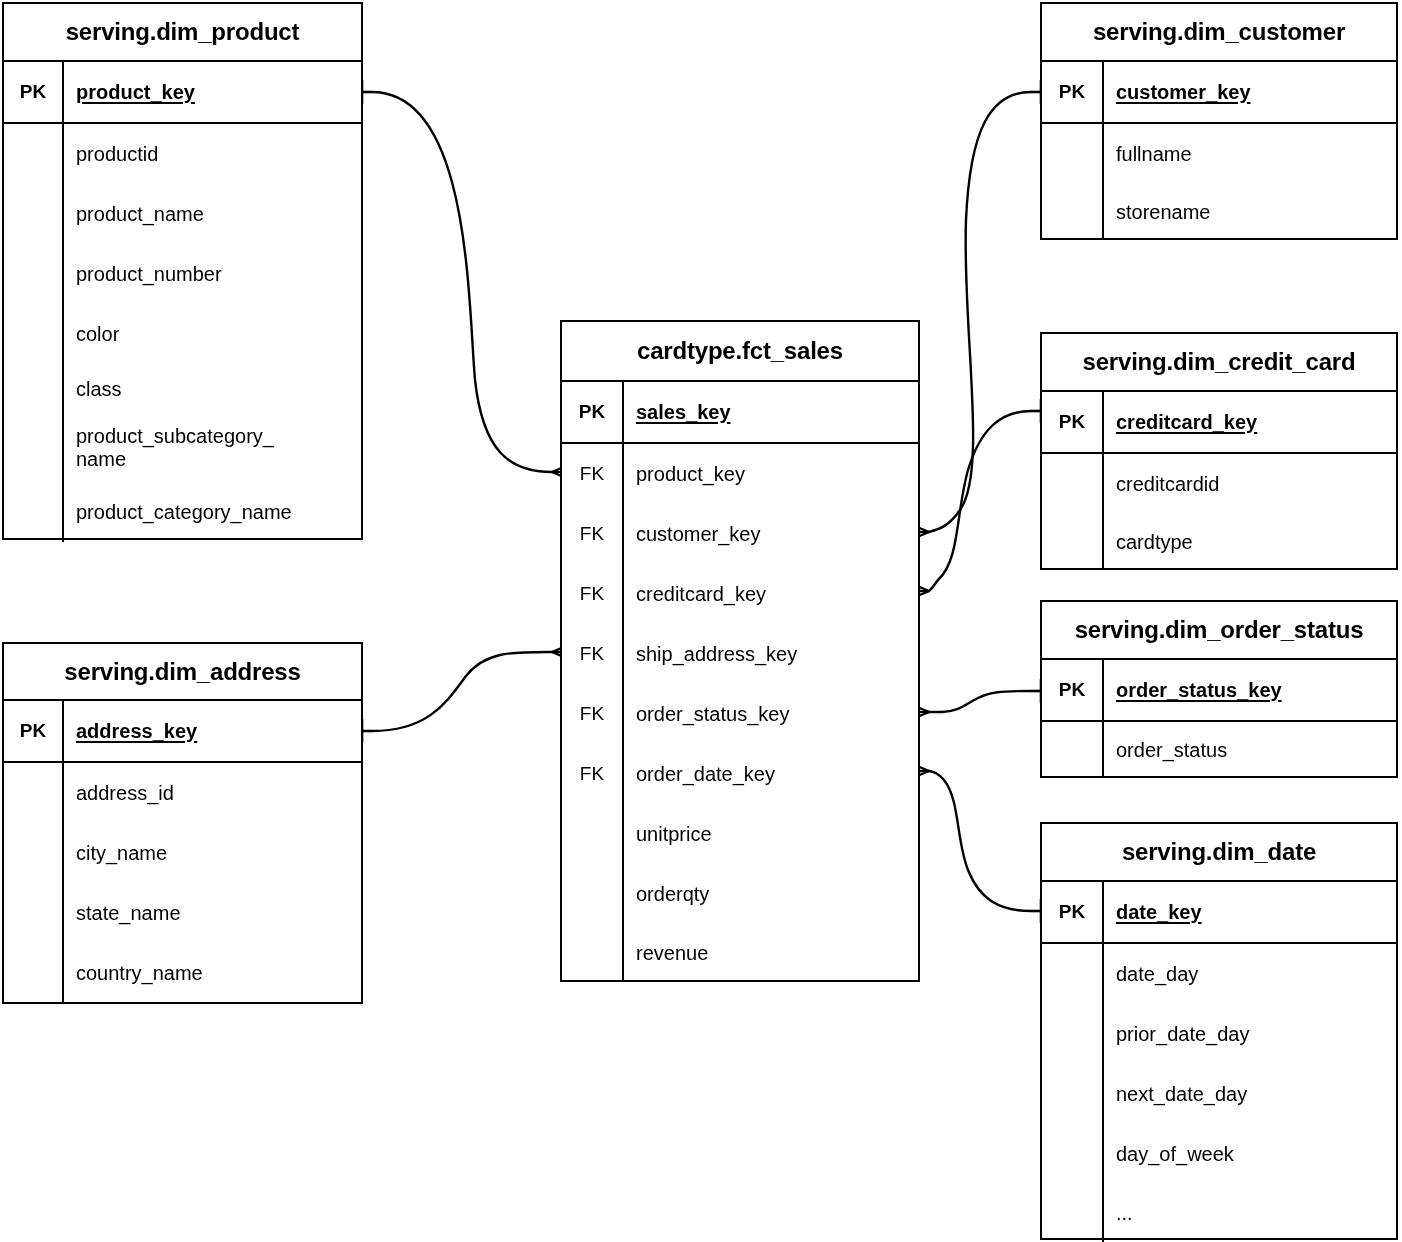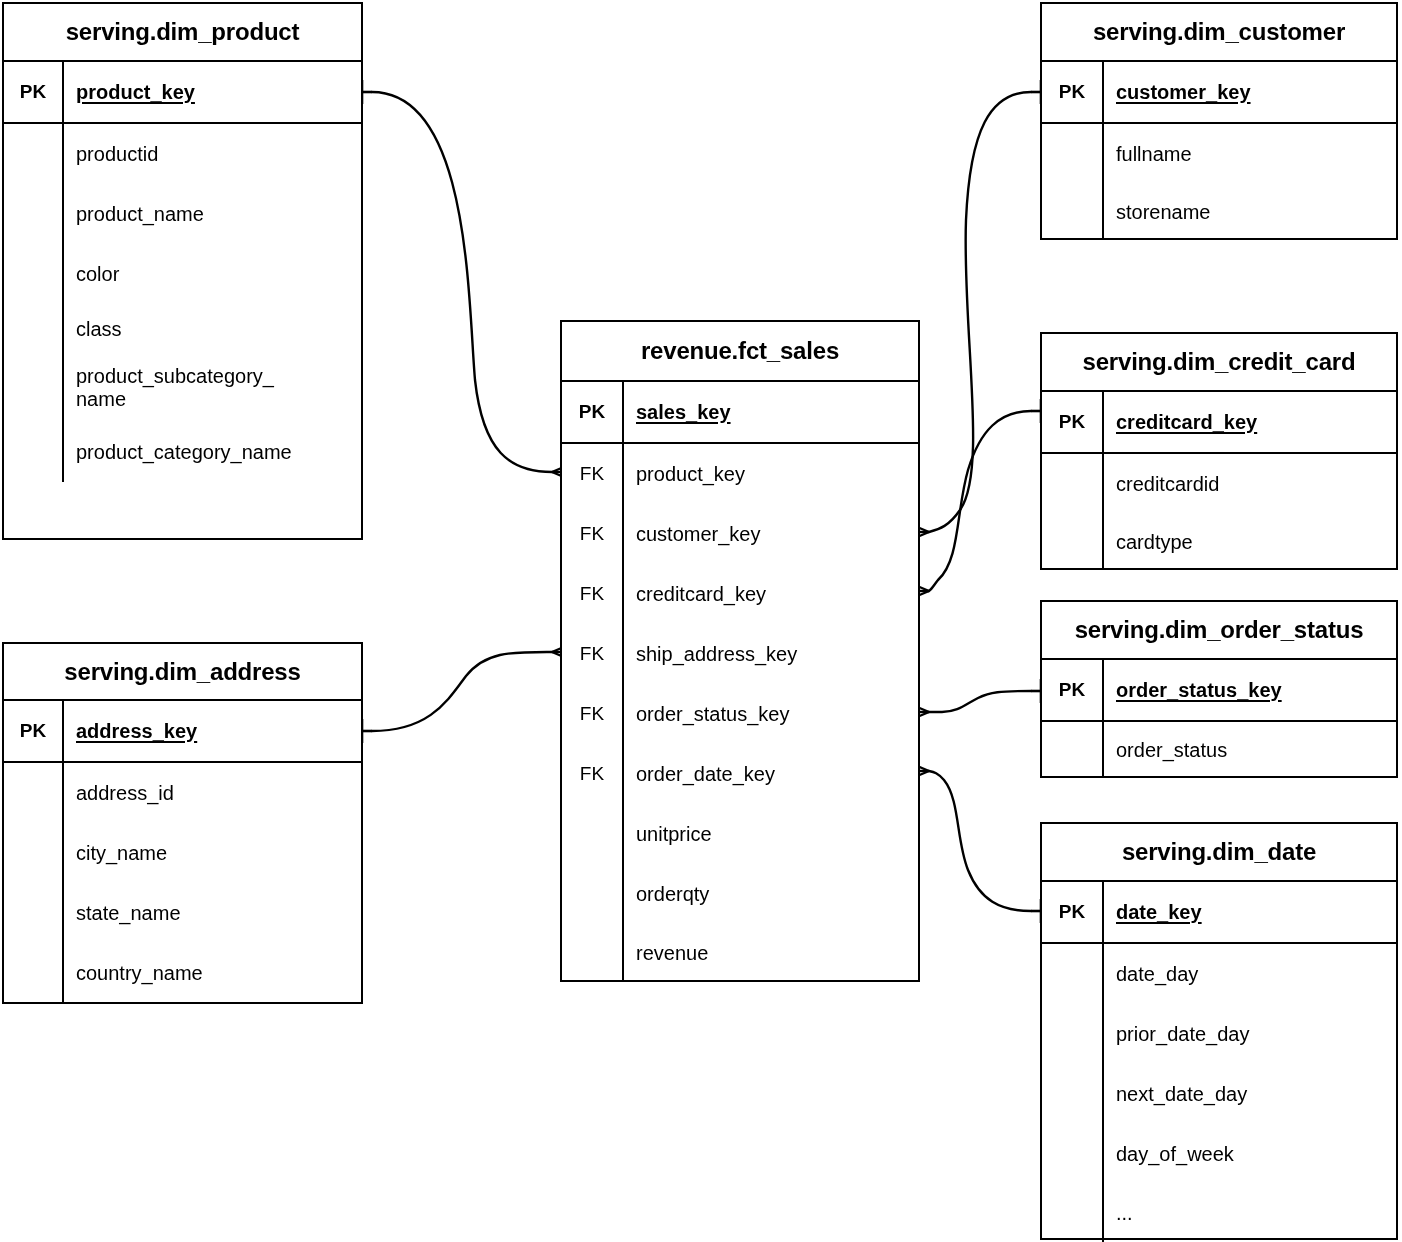--- a/index.html
+++ b/index.html
@@ -164,20 +164,24 @@
         <div class="attr-row" style="height: 60px;">
           <div class="keycell" style="flex-basis: 60px; width: 60px;"></div>
           <div class="namecell">productid</div>
         </div>
         <div class="attr-row" style="height: 60px;">
           <div class="keycell" style="flex-basis: 60px; width: 60px;"></div>
           <div class="namecell">product_name</div>
         </div>
         <div class="attr-row" style="height: 60px;">
           <div class="keycell" style="flex-basis: 60px; width: 60px;"></div>
+          <div class="namecell">product_number</div>
+        </div>
+        <div class="attr-row" style="height: 60px;">
+          <div class="keycell" style="flex-basis: 60px; width: 60px;"></div>
           <div class="namecell">color</div>
         </div>
         <div class="attr-row" style="height: 50px;">
           <div class="keycell" style="flex-basis: 60px; width: 60px;"></div>
           <div class="namecell">class</div>
         </div>
         <div class="attr-row" style="height: 68px;">
           <div class="keycell" style="flex-basis: 60px; width: 60px;"></div>
           <div class="namecell">
             <span class="wrapped">product_subcategory_<br>name</span>
@@ -208,21 +212,21 @@
           <div class="keycell" style="flex-basis: 60px; width: 60px;"></div>
           <div class="namecell">state_name</div>
         </div>
         <div class="attr-row" style="height: 60px;">
           <div class="keycell" style="flex-basis: 60px; width: 60px;"></div>
           <div class="namecell">country_name</div>
         </div>
       </div>
     </div>
     <div class="entity" style="left: 560px; top: 320px; width: 360px; height: 662px;">
-      <div class="ent-title" style="height: 60px;">revenue.fct_sales</div>
+      <div class="ent-title" style="height: 60px;">cardtype.fct_sales</div>
       <div class="ent-body">
         <div class="attr-row pk-row" style="height: 62px;">
           <div class="keycell" style="flex-basis: 62px; width: 62px;">PK</div>
           <div class="namecell key">sales_key</div>
         </div>
         <div class="attr-row" style="height: 60px;">
           <div class="keycell fk" style="flex-basis: 62px; width: 62px;">FK</div>
           <div class="namecell">product_key</div>
         </div>
         <div class="attr-row" style="height: 60px;">

